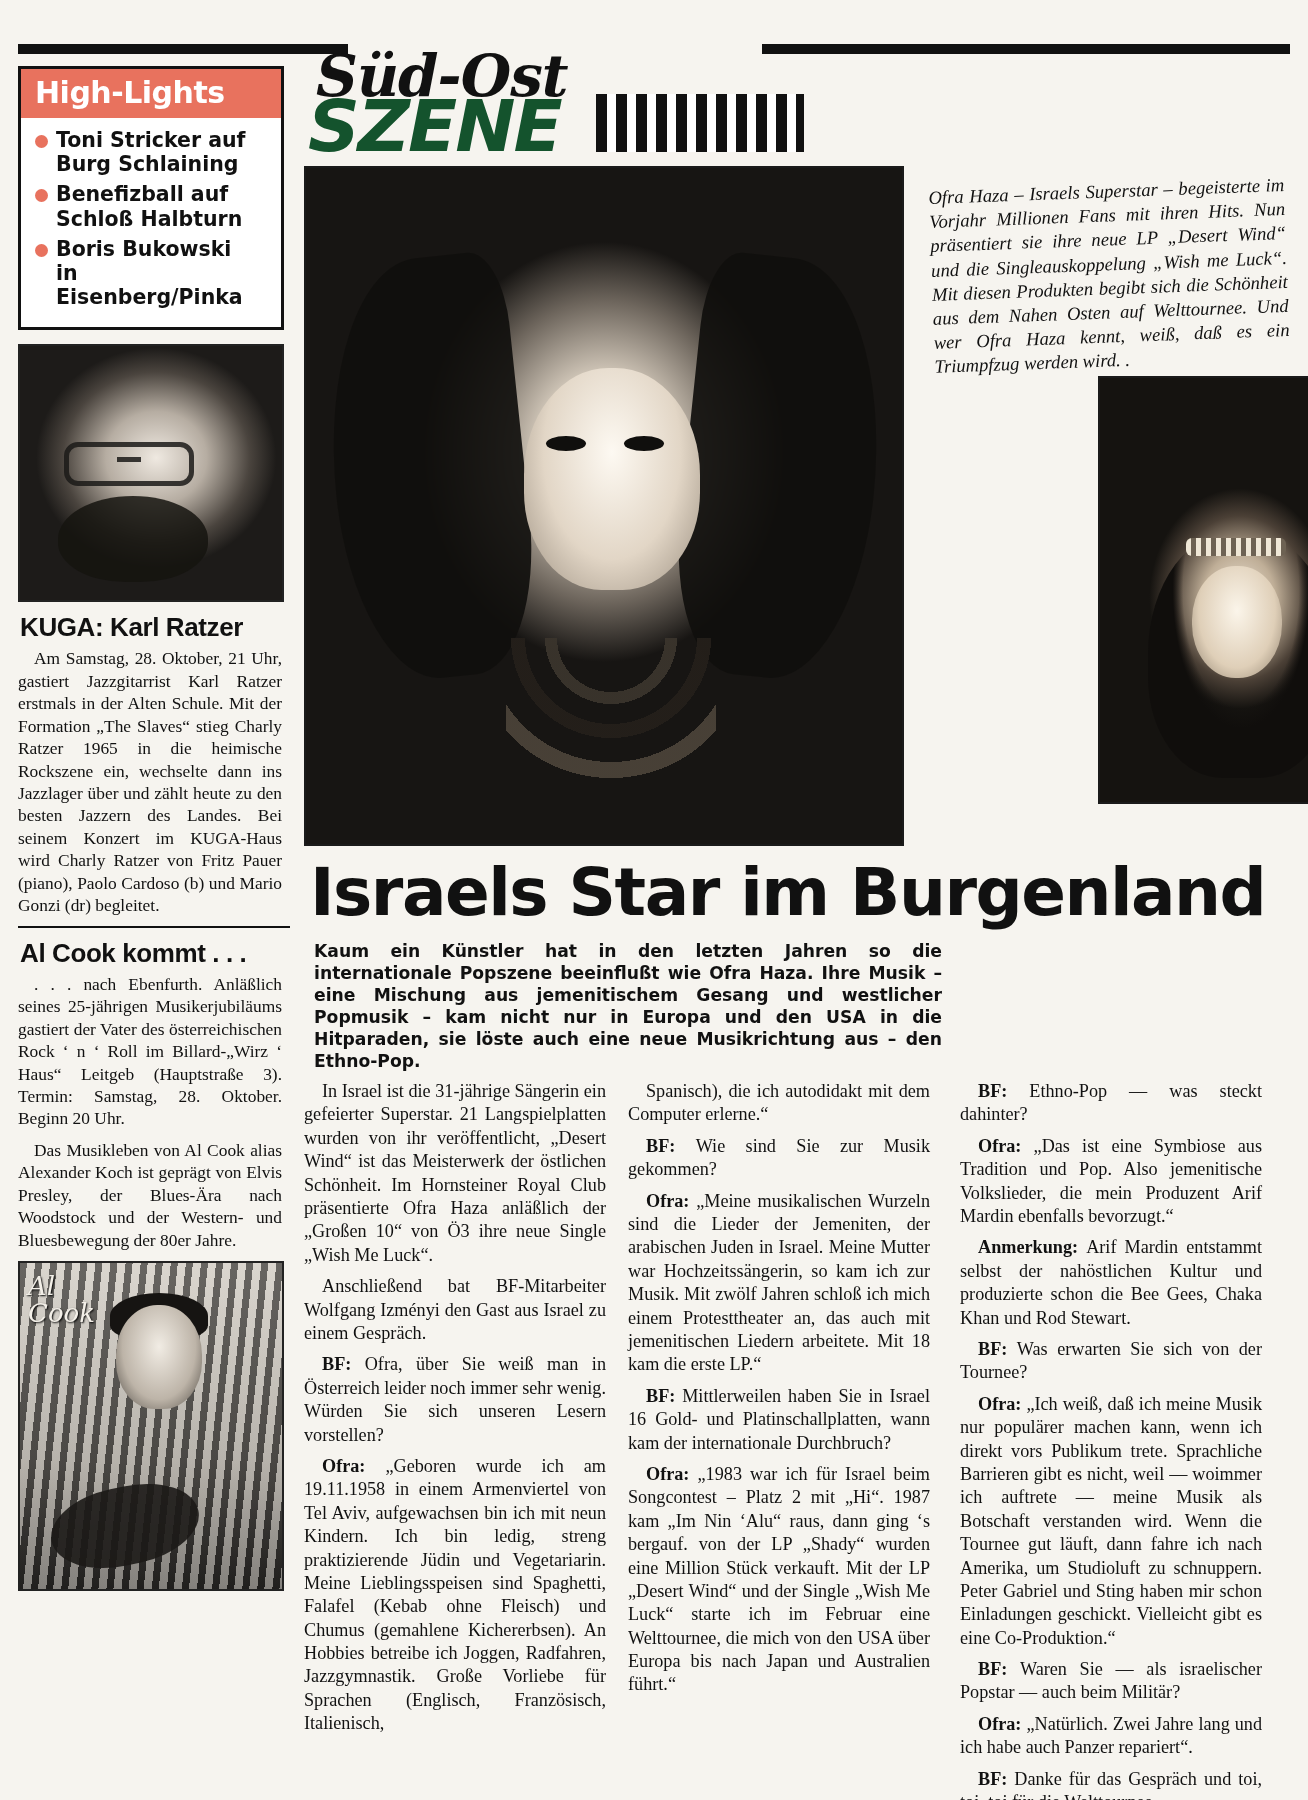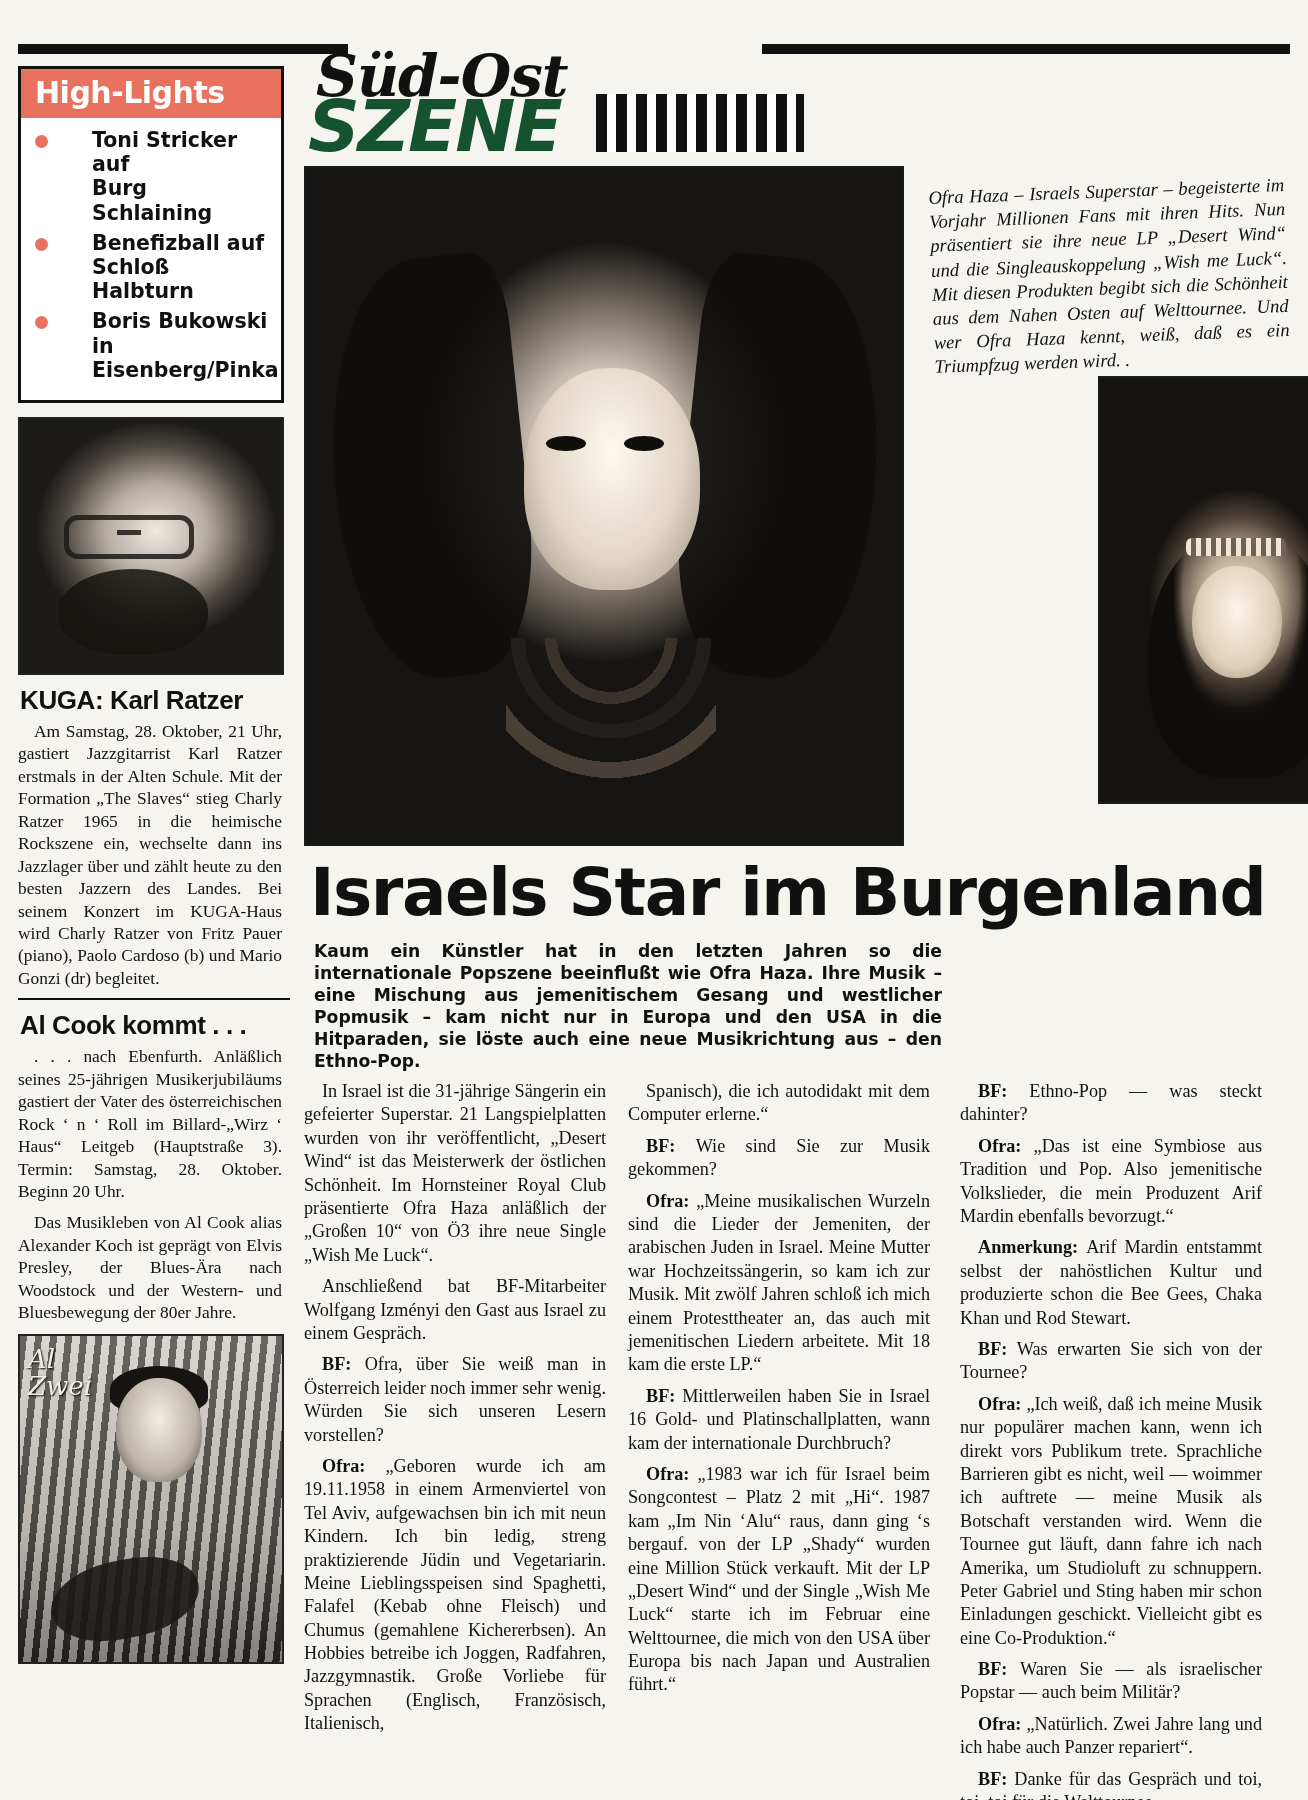--- a/index.html
+++ b/index.html
@@ -59,21 +59,20 @@
     color: #fff;
     letter-spacing: -0.5px;
   }
   .hl-list {
     padding: 10px 10px 12px 14px;
   }
   .hl-item {
     display: flex;
     align-items: flex-start;
     margin-bottom: 6px;
-    gap: 36px;
   }
   .bullet {
     width: 13px; height: 13px;
     border-radius: 50%;
     background: #e8725e;
     flex: 0 0 auto;
     margin-top: 7px;
     margin-right: 8px;
   }
   .hl-item-text {
@@ -409,21 +408,21 @@
     <div class="hr-thin"></div>
 
     <div class="sec-title">Al Cook kommt . . .</div>
     <div class="body-text">
       <p>. . . nach Ebenfurth. Anläßlich seines 25-jährigen Musikerjubiläums gastiert der Vater des österreichischen Rock ‘ n ‘ Roll im Billard-„Wirz ‘ Haus“ Leitgeb (Hauptstraße 3). Termin: Samstag, 28. Oktober. Beginn 20 Uhr.</p>
       <p>Das Musikleben von Al Cook alias Alexander Koch ist geprägt von Elvis Presley, der Blues-Ära nach Woodstock und der Western- und Bluesbewegung der 80er Jahre.</p>
     </div>
 
     <div class="photo photo-cook">
       <div class="scrawl" style="white-space:pre-line">Al
-Zwei</div>
+Cook</div>
       <div class="hair"></div>
       <div class="face"></div>
       <div class="guitar"></div>
     </div>
   </div>
 
   <div class="main">
 
     <div class="masthead">
       <div class="sued">Süd-Ost</div>

